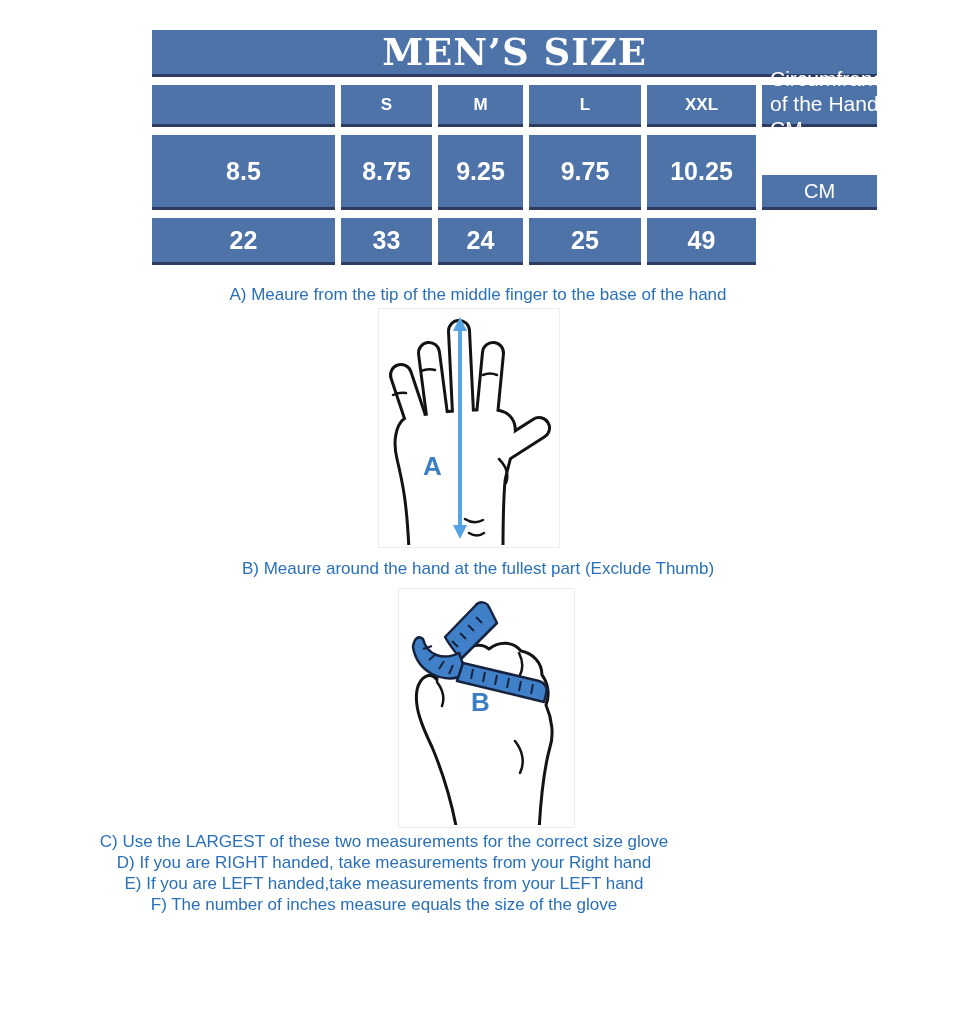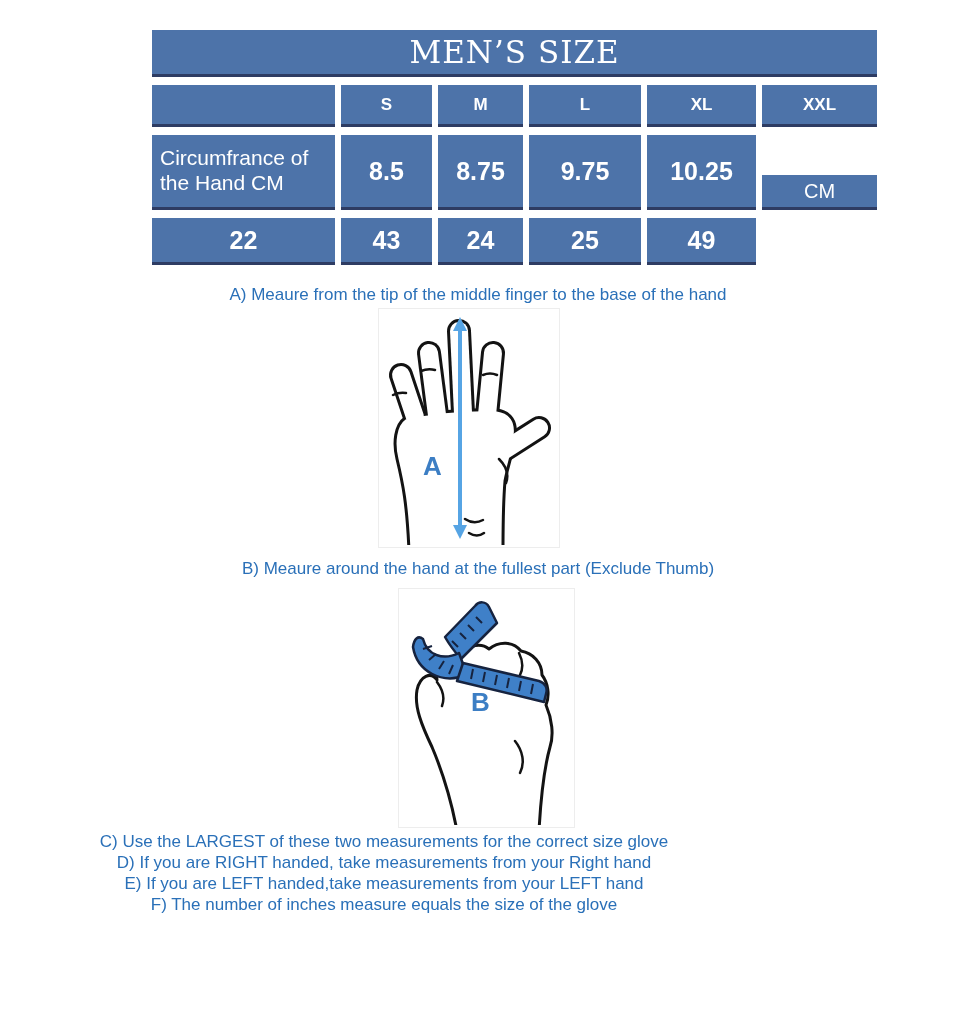--- a/index.html
+++ b/index.html
@@ -16,21 +16,21 @@
   .cell{
     background:var(--cell_blue);
     border-bottom:3px solid var(--cell_border);
     color:var(--table_text);
     display:flex;align-items:center;justify-content:center;
     box-sizing:border-box;
   }
   .title-cell{
     grid-column:1 / -1;
     font-family:"DejaVu Serif",serif;
-    font-weight:normal;font-size:31px;letter-spacing:1px;
+    font-weight:bold;font-size:37px;letter-spacing:1px;
   }
   .size-head{font-weight:bold;font-size:17px;}
   .value-cell{font-weight:bold;font-size:25px;}
   .label-left{justify-content:flex-start;text-align:left;padding-left:8px;font-size:21px;line-height:1.18;}
   .cm-label{font-size:20px;margin-top:40px;}
 
   
   .instruction{
     position:absolute;left:0;width:956px;text-align:center;
     color:var(--instruction_blue);font-size:17px;
@@ -54,32 +54,32 @@
 
 <div class="page">
 
   <div class="size-table">
     <div class="cell title-cell">MEN’S SIZE</div>
 
     <div class="cell"></div>
     <div class="cell size-head">S</div>
     <div class="cell size-head">M</div>
     <div class="cell size-head">L</div>
-    <div class="cell size-head">XL</div>
     <div class="cell size-head">XXL</div>
 
     <div class="cell label-left">Circumfrance of the Hand CM</div>
     <div class="cell value-cell">8.5</div>
     <div class="cell value-cell">8.75</div>
+    <div class="cell value-cell">9.25</div>
     <div class="cell value-cell">9.75</div>
     <div class="cell value-cell">10.25</div>
 
     <div class="cell cm-label">CM</div>
     <div class="cell value-cell">22</div>
-    <div class="cell value-cell">43</div>
+    <div class="cell value-cell">33</div>
     <div class="cell value-cell">24</div>
     <div class="cell value-cell">25</div>
     <div class="cell value-cell">49</div>
   </div>
 
   <div class="instruction" id="lineA">A) Meaure from the tip of the middle finger to the base of the hand</div>
 
   <div class="figure" id="figA">
     <svg width="178" height="236" viewBox="0 0 178 236">
 

